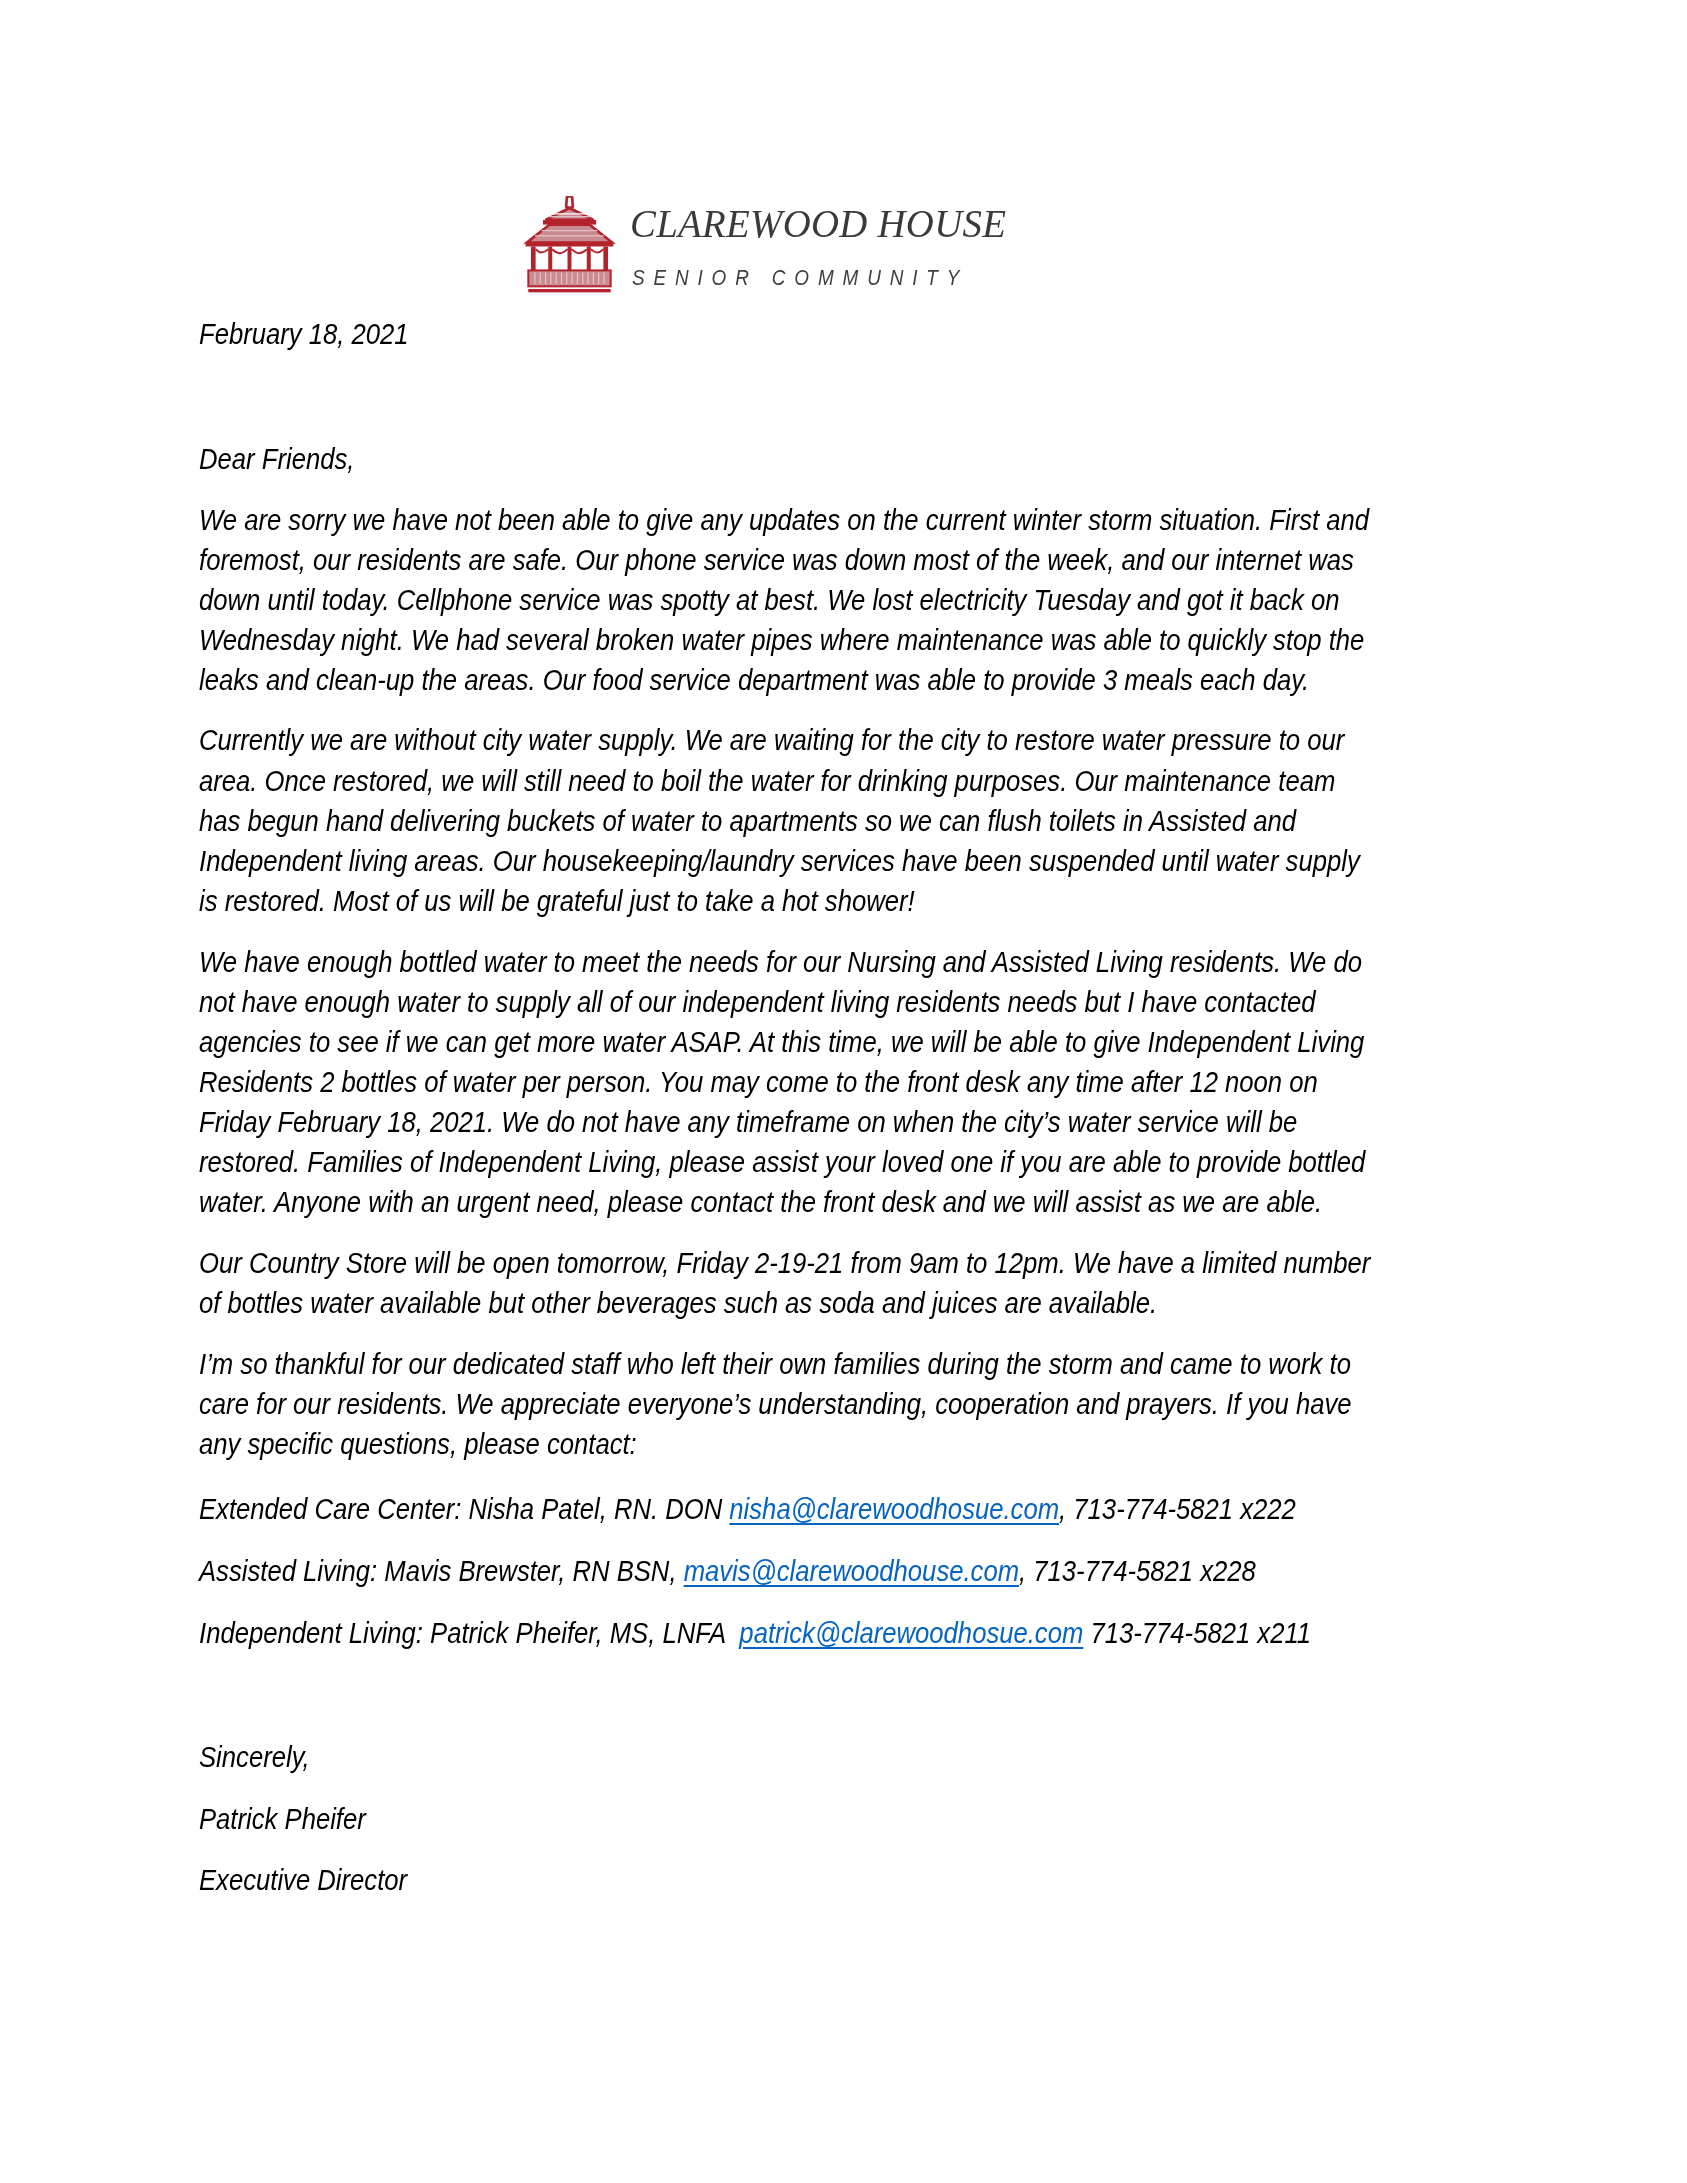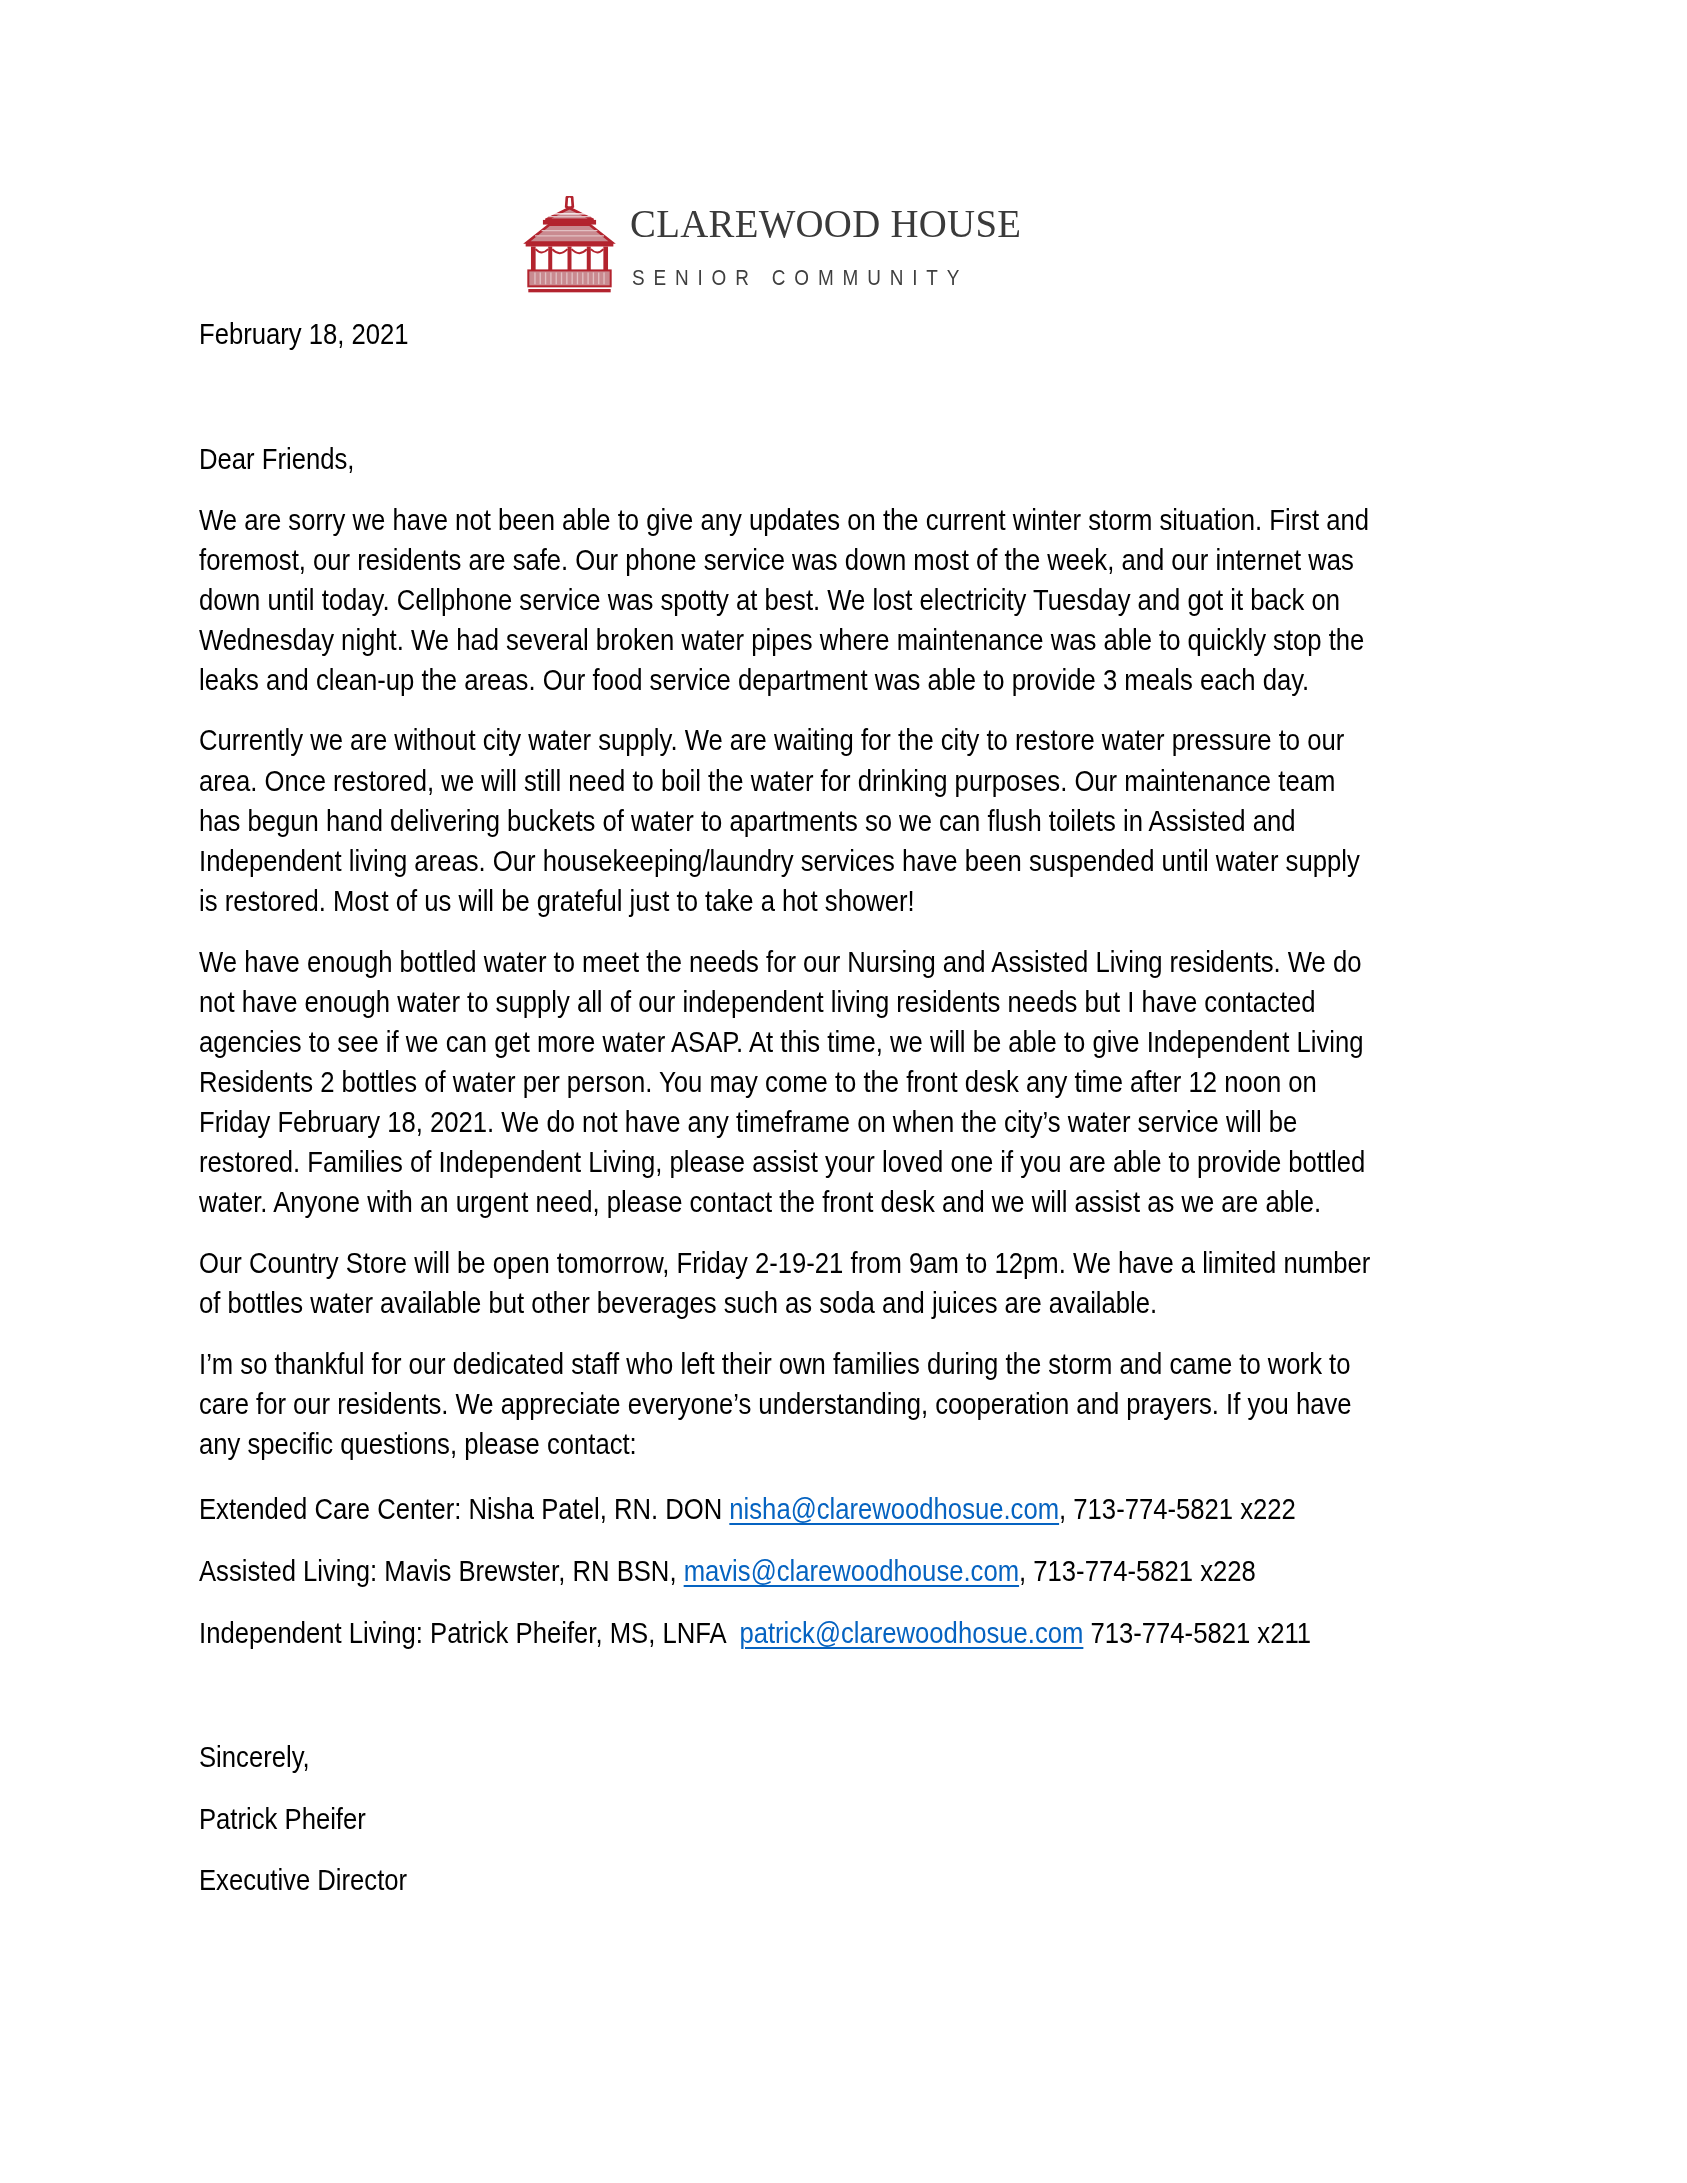--- a/index.html
+++ b/index.html
@@ -13,20 +13,21 @@
     position: relative;
     overflow: hidden;
     font-family: "Liberation Sans", "DejaVu Sans", sans-serif;
     color: #000000;
   }
   .page {
     position: absolute;
     left: 0; top: 0;
     width: 1687px; height: 2081px;
     background: #ffffff;
+    font-style: italic;
   }
   
   .letterhead {
     position: absolute;
     left: 523px;
     top: 196px;
     width: 635px;
     height: 99px;
   }
   .logo-icon {

